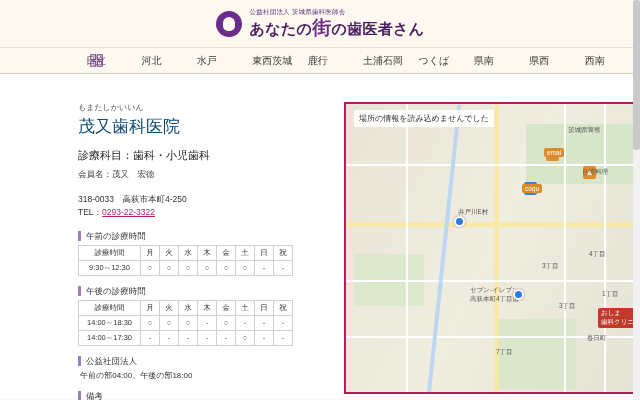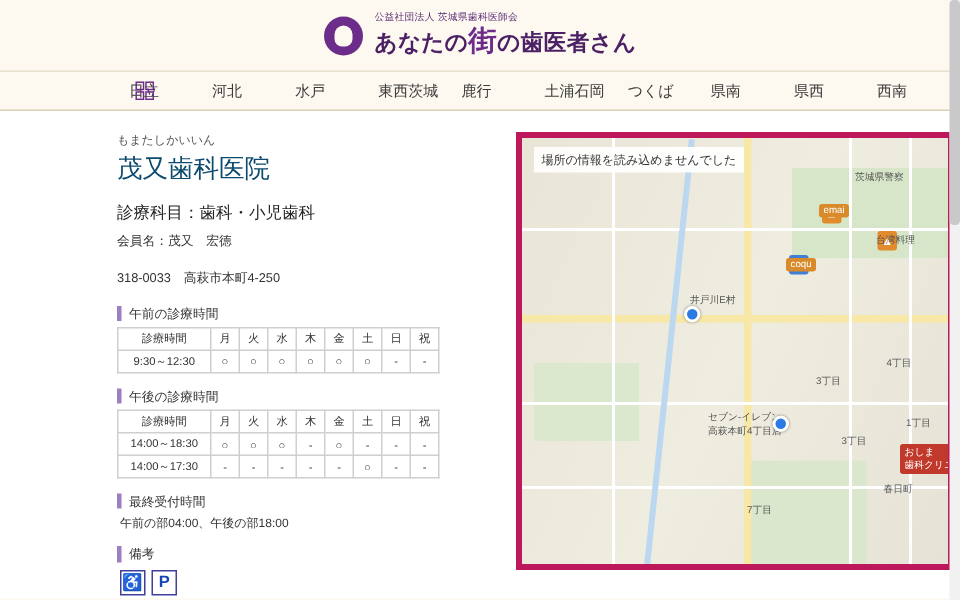--- a/index.html
+++ b/index.html
@@ -83,21 +83,21 @@
   .nav-item {
     flex: 1;
     text-align: left;
     cursor: pointer;
     white-space: nowrap;
   }
 
   
   .content {
     display: flex;
-    padding: 14px 0 0 0;
+    padding: 28px 0 0 0;
     background: #ffffff;
     height: 325px;
   }
   .left {
     width: 330px;
     padding-left: 78px;
     padding-right: 8px;
   }
   .right {
     width: 310px;
@@ -186,21 +186,21 @@
   }
   .badge.park { color: #1546b5; }
 
   
   .map {
     position: relative;
     width: 292px;
     height: 292px;
     background: #eceade;
     overflow: hidden;
-    border: 4px solid #be185d;
+    border: 2px solid #be185d;
   }
   .map .water {
     position: absolute;
     left: 0; top: 0;
     width: 100%; height: 100%;
     background:
       linear-gradient(115deg, #e9e6d8 0%, #efece0 50%, #e6e3d6 100%);
   }
   .map .green1 {
     position: absolute;
@@ -322,20 +322,21 @@
 
   <div class="content">
 
     <div class="left">
       <div class="kana">もまたしかいいん</div>
       <h1 class="clinic-name">茂又歯科医院</h1>
       <div class="dept">診療科目：歯科・小児歯科</div>
       <div class="owner">会員名：茂又　宏徳</div>
       <div class="addr">
         <div>318-0033　高萩市本町4-250</div>
+        <div><span>TEL：</span><a class="tel-link" href="#">0293-22-3322</a></div>
       </div>
 
       <div class="sec-title">午前の診療時間</div>
       <table class="hours">
         <tbody>
             <tr>
           <th class="label">診療時間</th>
           <th class="day">月</th>
           <th class="day">火</th>
           <th class="day">水</th>
@@ -391,21 +392,21 @@
           <td class="day">-</td>
           <td class="day">-</td>
           <td class="day">-</td>
           <td class="day">○</td>
           <td class="day">-</td>
           <td class="day">-</td>
         </tr>
       </tbody>
         </table>
 
-      <div class="sec-title">最終受付時間</div>
+      <div class="sec-title">公益社団法人</div>
       <div class="note">午前の部04:00、午後の部18:00</div>
 
       <div class="sec-title">備考</div>
       <div class="icons-row">
         <div class="badge">♿</div>
         <div class="badge park">P</div>
       </div>
 
     </div>
 

